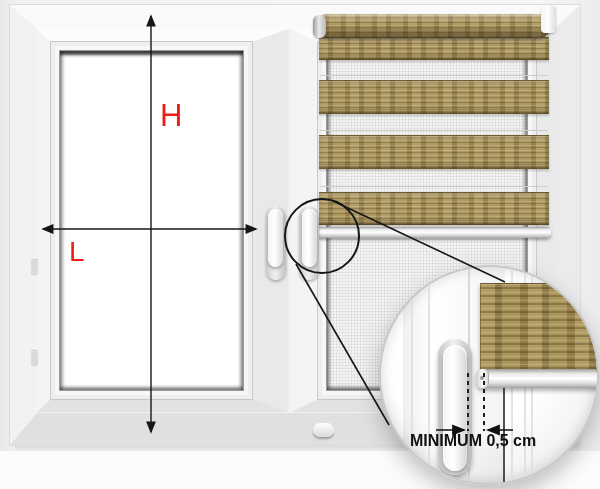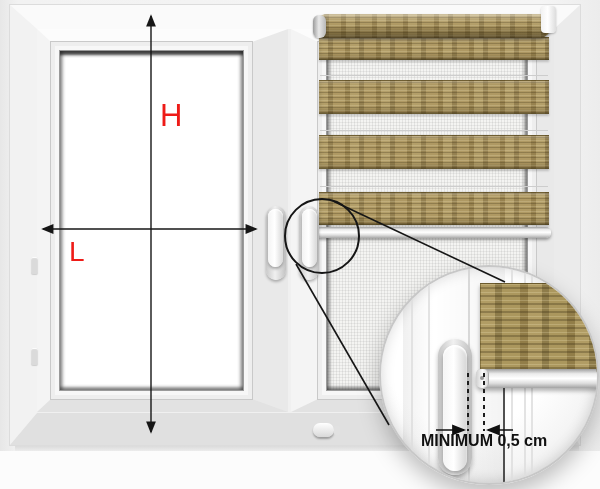--- a/index.html
+++ b/index.html
@@ -105,21 +105,21 @@
     background:linear-gradient(90deg,#cfcfcf,#fafafa 50%,#d6d6d6);box-shadow:inset -1px 0 1px rgba(0,0,0,.2);}
   .inset-bar-pin{position:absolute;left:99px;top:109px;width:4px;height:4px;border-radius:50%;background:#9a9a9a;}
   .inset-darkline{position:absolute;left:122px;top:121px;width:2px;height:99px;background:#3a3a3a;opacity:.88;}
   .inset-handle-base{position:absolute;left:57px;top:72px;width:34px;height:136px;border-radius:17px;
     background:linear-gradient(90deg,#c6c6c6,#f1f1f1 45%,#e2e2e2 62%,#bfbfbf);box-shadow:0 3px 5px rgba(0,0,0,.28);}
   .inset-handle-lever{position:absolute;left:62px;top:78px;width:24px;height:126px;border-radius:12px;
     background:linear-gradient(90deg,#f4f4f4,#ffffff 45%,#d5d5d5);
     box-shadow:inset 0 2px 2px #fff,0 3px 4px rgba(0,0,0,.3);}
   .dash-line{position:absolute;top:106px;width:2px;height:58px;
     background:repeating-linear-gradient(180deg,#1d1d1d 0 4px,rgba(0,0,0,0) 4px 8px);}
-  .inset-caption{position:absolute;left:40px;top:165px;width:126px;text-align:center;
+  .inset-caption{position:absolute;left:29px;top:165px;width:126px;text-align:center;
     font-size:16px;font-weight:bold;color:#111;letter-spacing:0;white-space:nowrap;z-index:6;}
   .inset-svg{position:absolute;left:0;top:0;z-index:5;}
 </style>
 </head>
 <body>
 
 <div class="stage">
 
   <div class="abs bottom-bg"></div>
   <div class="abs sill"></div>

